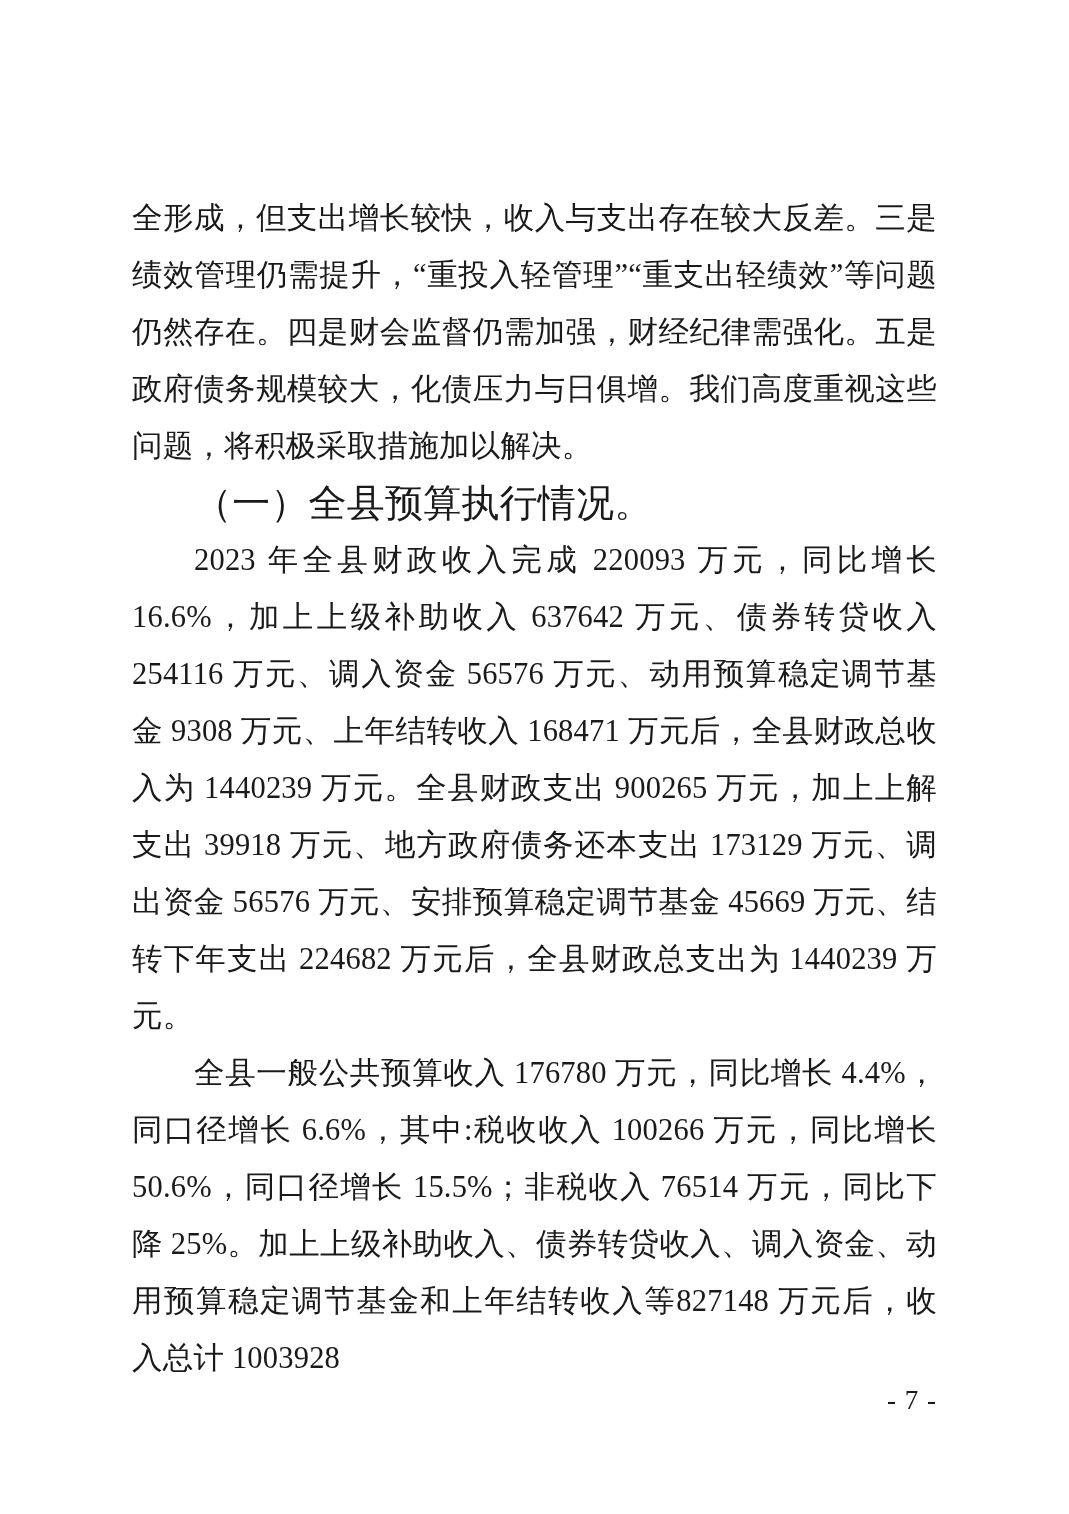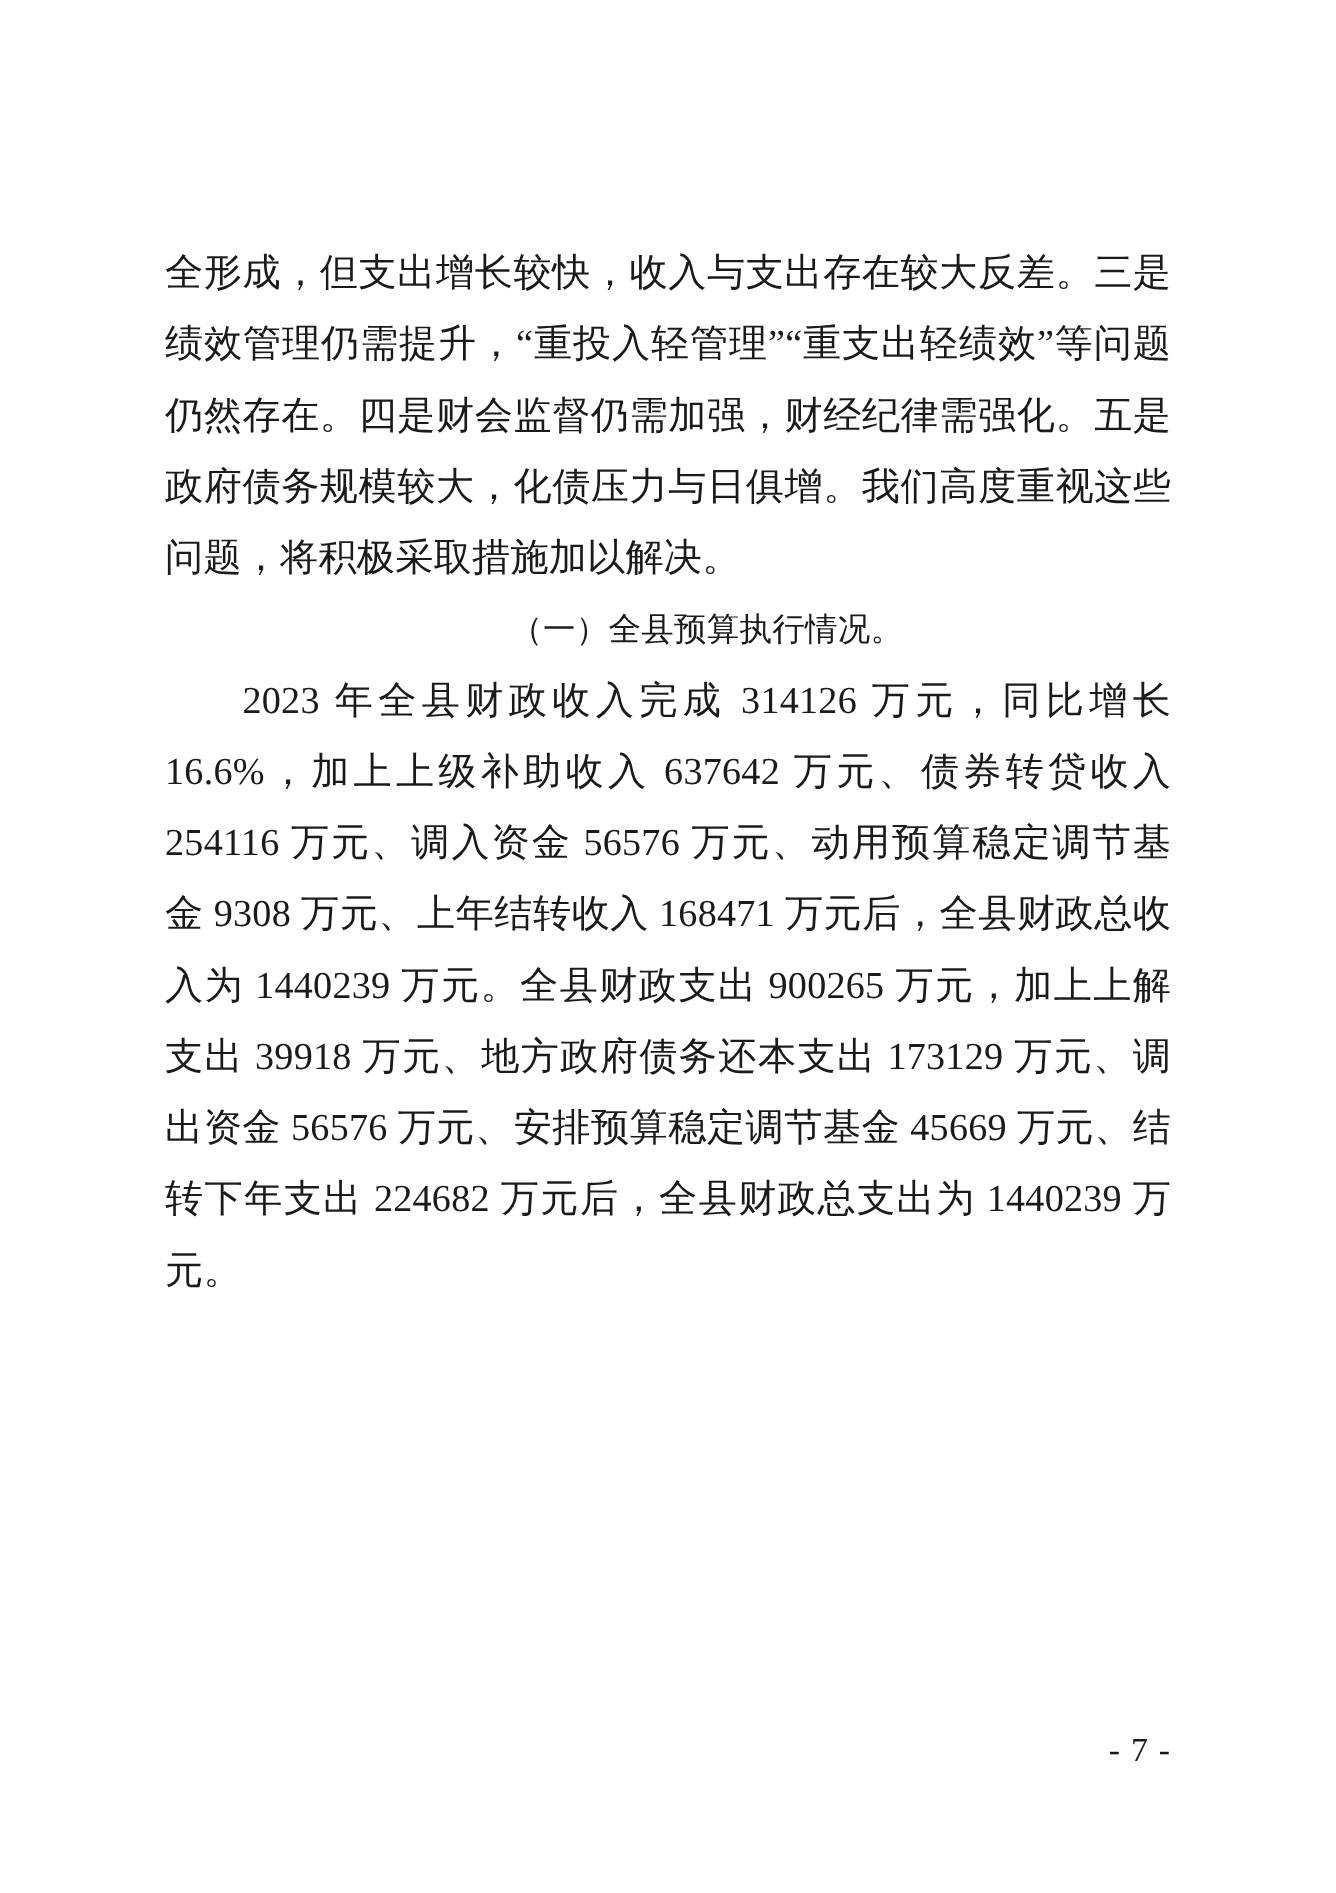--- a/index.html
+++ b/index.html
@@ -37,26 +37,25 @@
   .heading {
     font-size: 30.5px;
     line-height: 57px;
     font-weight: bold;
     text-indent: 62px;
     margin: 0;
     font-family: "Liberation Sans", "DejaVu Sans", sans-serif;
     letter-spacing: 0.2px;
   }
   .sub-heading {
-    font-size: 26px;
+    font-size: 38px;
     line-height: 57px;
     text-indent: 62px;
     margin: 0;
     letter-spacing: 0.2px;
-    text-align: center;
   }
   .page-number {
     position: absolute;
     right: 132px;
     bottom: 98px;
     font-size: 27px;
     font-family: "Liberation Serif", "DejaVu Serif", serif;
     color: #1a1a1a;
     letter-spacing: 1px;
   }
@@ -64,18 +63,19 @@
 </head>
 <body>
 
 <div class="page">
 
   <p class="para">全形成，但支出增长较快，收入与支出存在较大反差。三是绩效管理仍需提升，“重投入轻管理”“重支出轻绩效”等问题仍然存在。四是财会监督仍需加强，财经纪律需强化。五是政府债务规模较大，化债压力与日俱增。我们高度重视这些问题，将积极采取措施加以解决。</p>
 
 
   <p class="sub-heading">（一）全县预算执行情况。</p>
 
-  <p class="para indent">2023 年全县财政收入完成 314126 万元，同比增长 16.6%，加上上级补助收入 637642 万元、债券转贷收入 254116 万元、调入资金 56576 万元、动用预算稳定调节基金 9308 万元、上年结转收入 168471 万元后，全县财政总收入为 1440239 万元。全县财政支出 900265 万元，加上上解支出 39918 万元、地方政府债务还本支出 173129 万元、调出资金 56576 万元、安排预算稳定调节基金 45669 万元、结转下年支出 224682 万元后，全县财政总支出为 1440239 万元。</p>
+  <p class="para indent">2023 年全县财政收入完成 220093 万元，同比增长 16.6%，加上上级补助收入 637642 万元、债券转贷收入 254116 万元、调入资金 56576 万元、动用预算稳定调节基金 9308 万元、上年结转收入 168471 万元后，全县财政总收入为 1440239 万元。全县财政支出 900265 万元，加上上解支出 39918 万元、地方政府债务还本支出 173129 万元、调出资金 56576 万元、安排预算稳定调节基金 45669 万元、结转下年支出 224682 万元后，全县财政总支出为 1440239 万元。</p>
 
 
+  <p class="para indent">全县一般公共预算收入 176780 万元，同比增长 4.4%，同口径增长 6.6%，其中:税收收入 100266 万元，同比增长 50.6%，同口径增长 15.5%；非税收入 76514 万元，同比下降 25%。加上上级补助收入、债券转贷收入、调入资金、动用预算稳定调节基金和上年结转收入等827148 万元后，收入总计 1003928</p>
 
   <div class="page-number">- 7 -</div>
 </div>
 
 </body></html>

